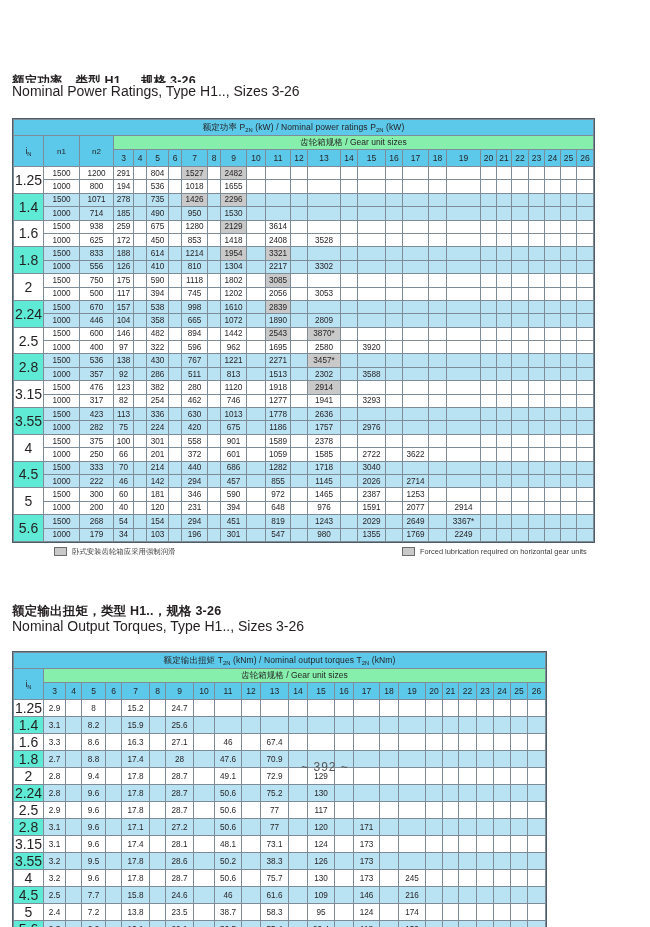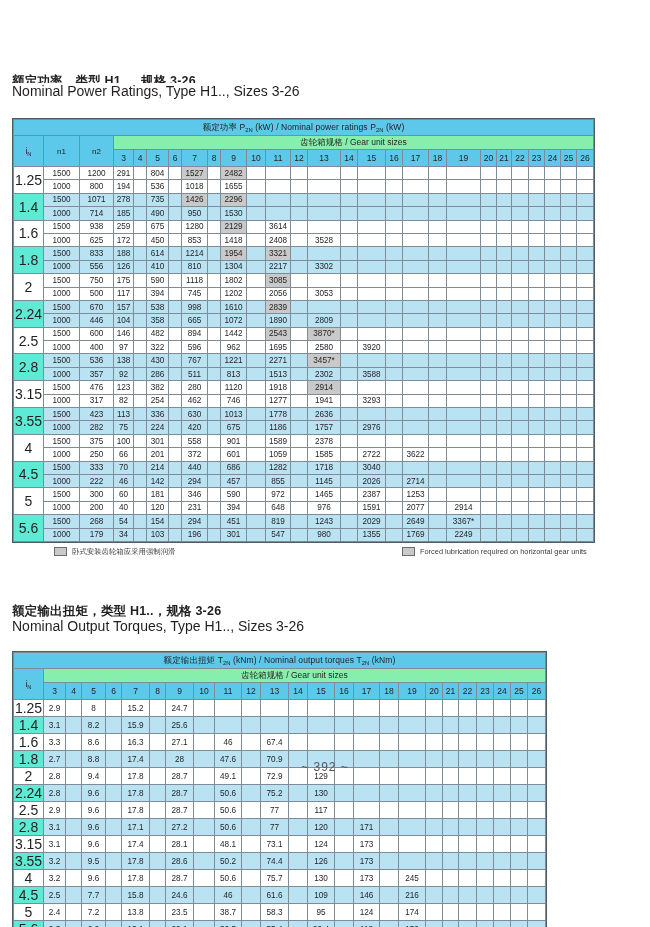--- a/index.html
+++ b/index.html
@@ -1268,21 +1268,21 @@
             <td class="num">3.2</td>
             <td class="num"></td>
             <td class="num">9.5</td>
             <td class="num"></td>
             <td class="num">17.8</td>
             <td class="num"></td>
             <td class="num">28.6</td>
             <td class="num"></td>
             <td class="num">50.2</td>
             <td class="num"></td>
-            <td class="num">74.4</td>
+            <td class="num">38.3</td>
             <td class="num"></td>
             <td class="num">126</td>
             <td class="num"></td>
             <td class="num">173</td>
             <td class="num"></td>
             <td class="num"></td>
             <td class="num"></td>
             <td class="num"></td>
             <td class="num"></td>
             <td class="num"></td>

